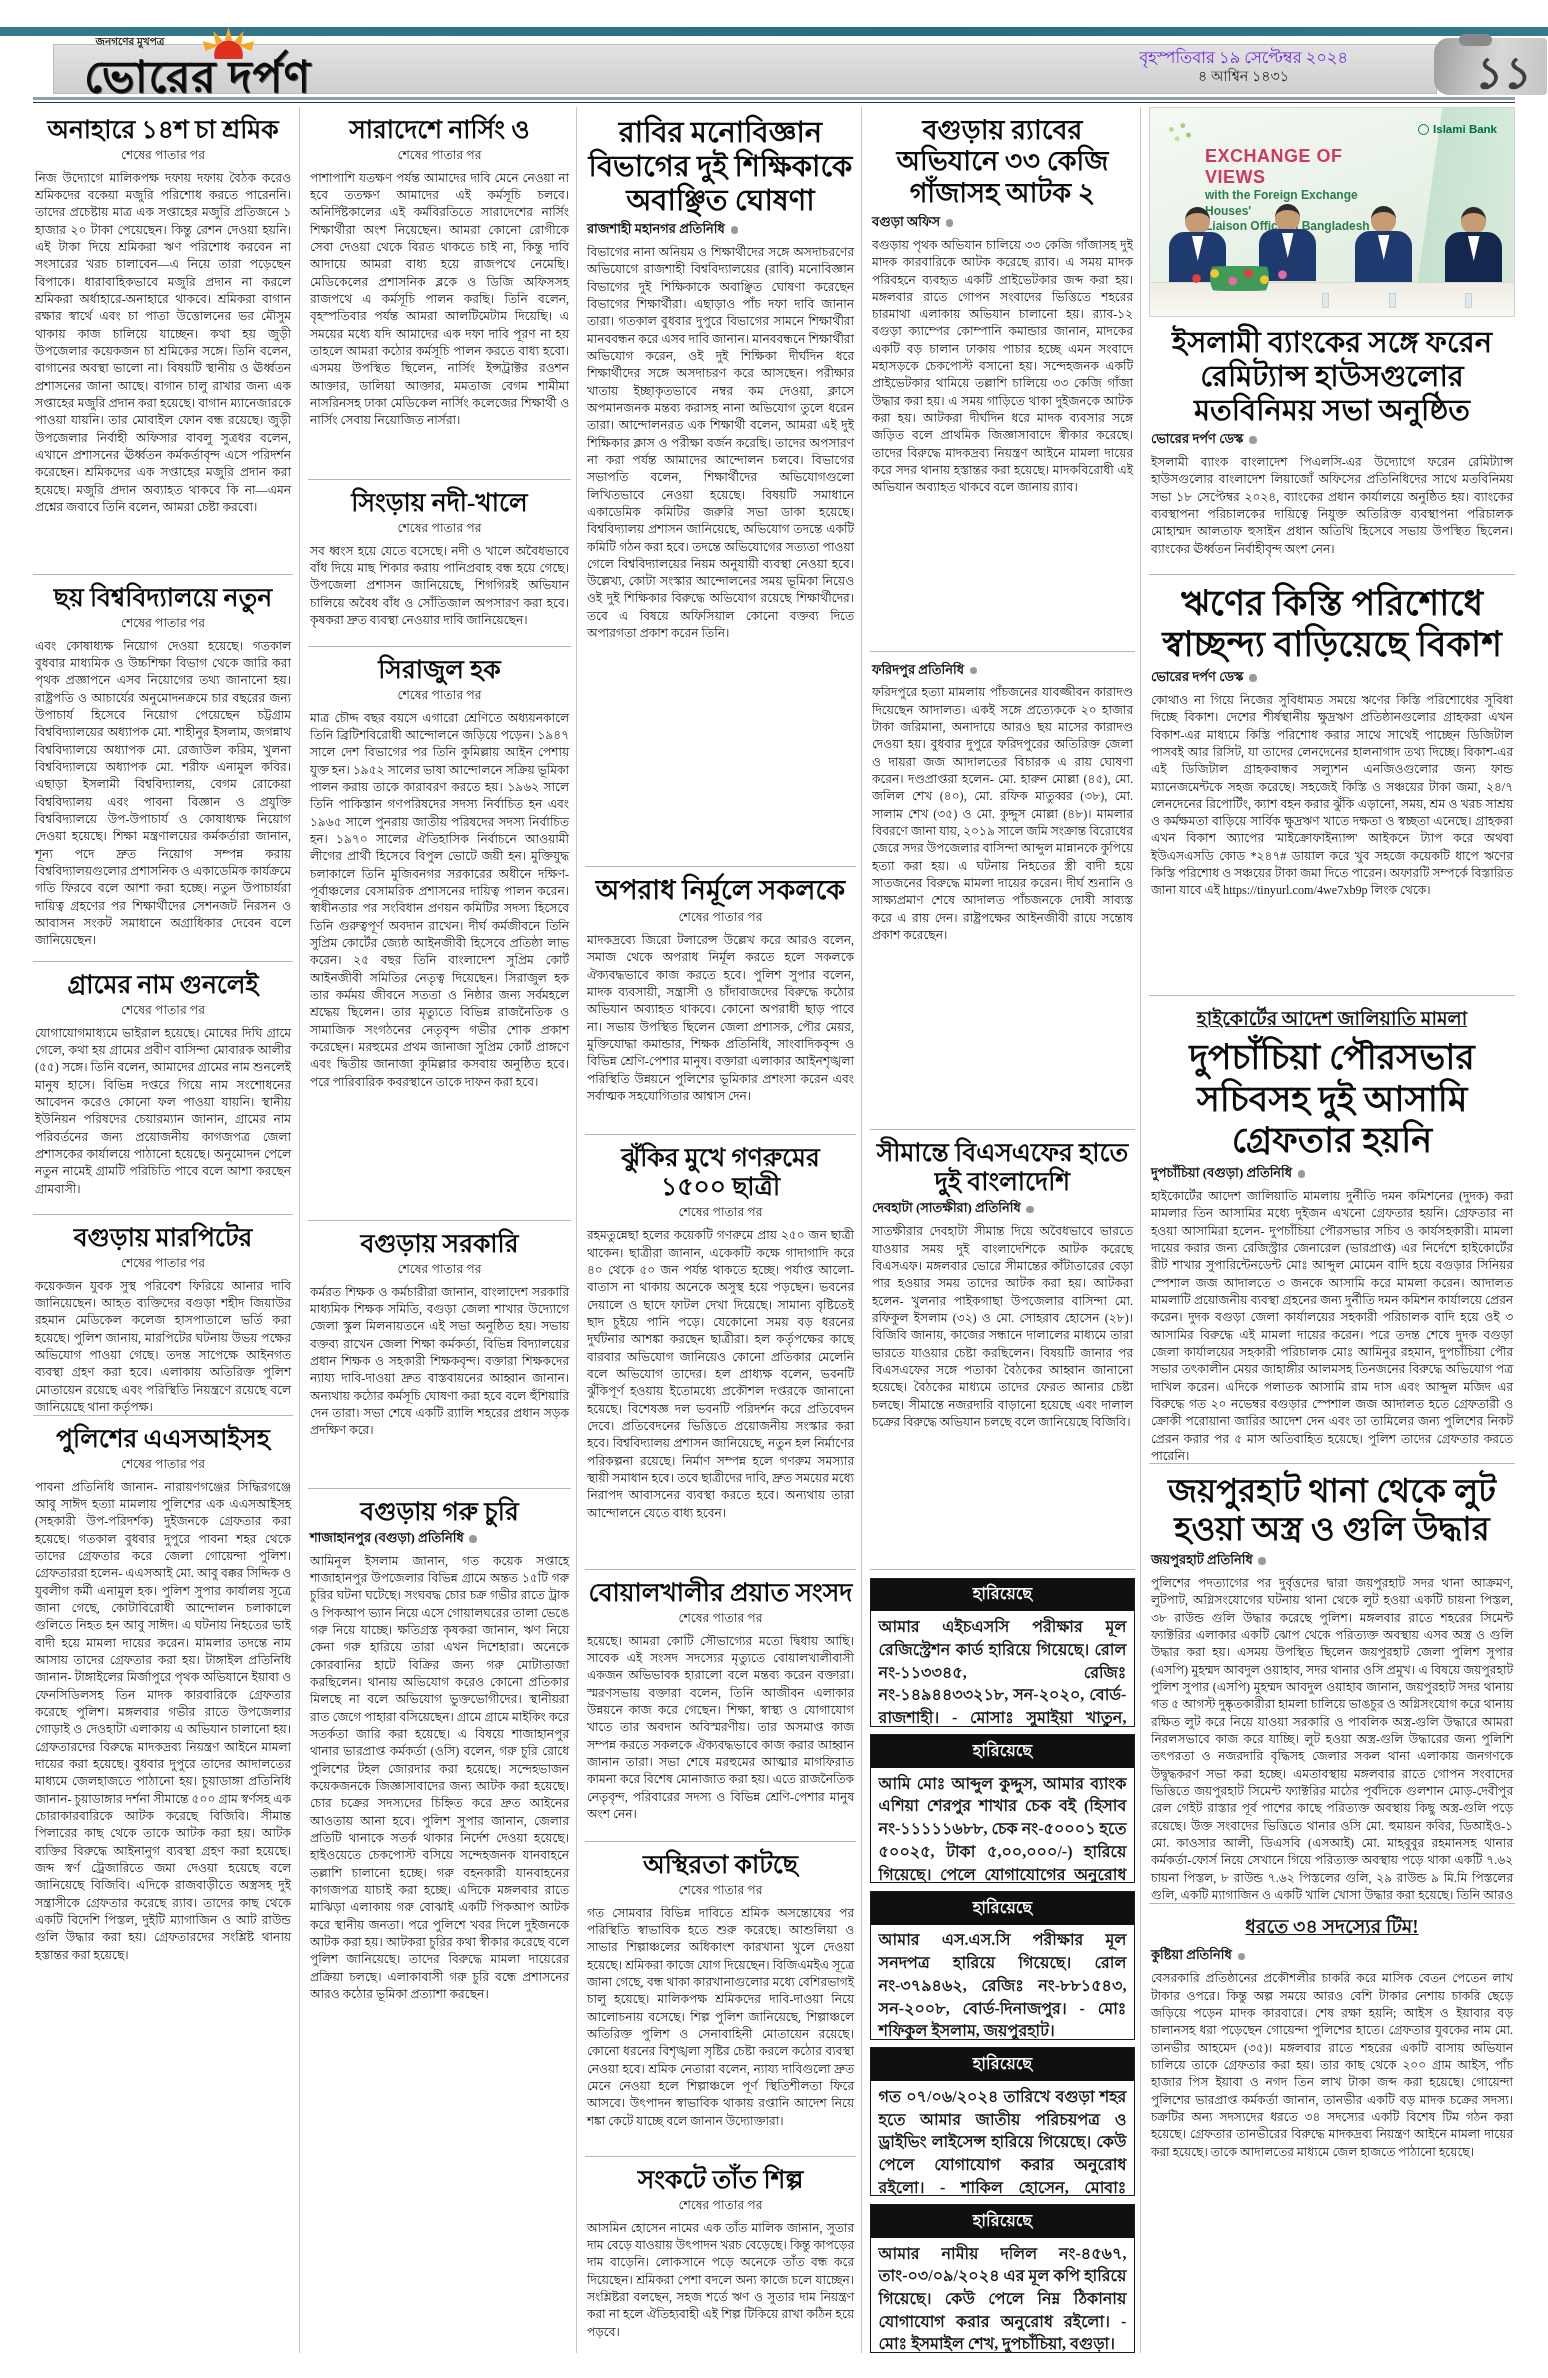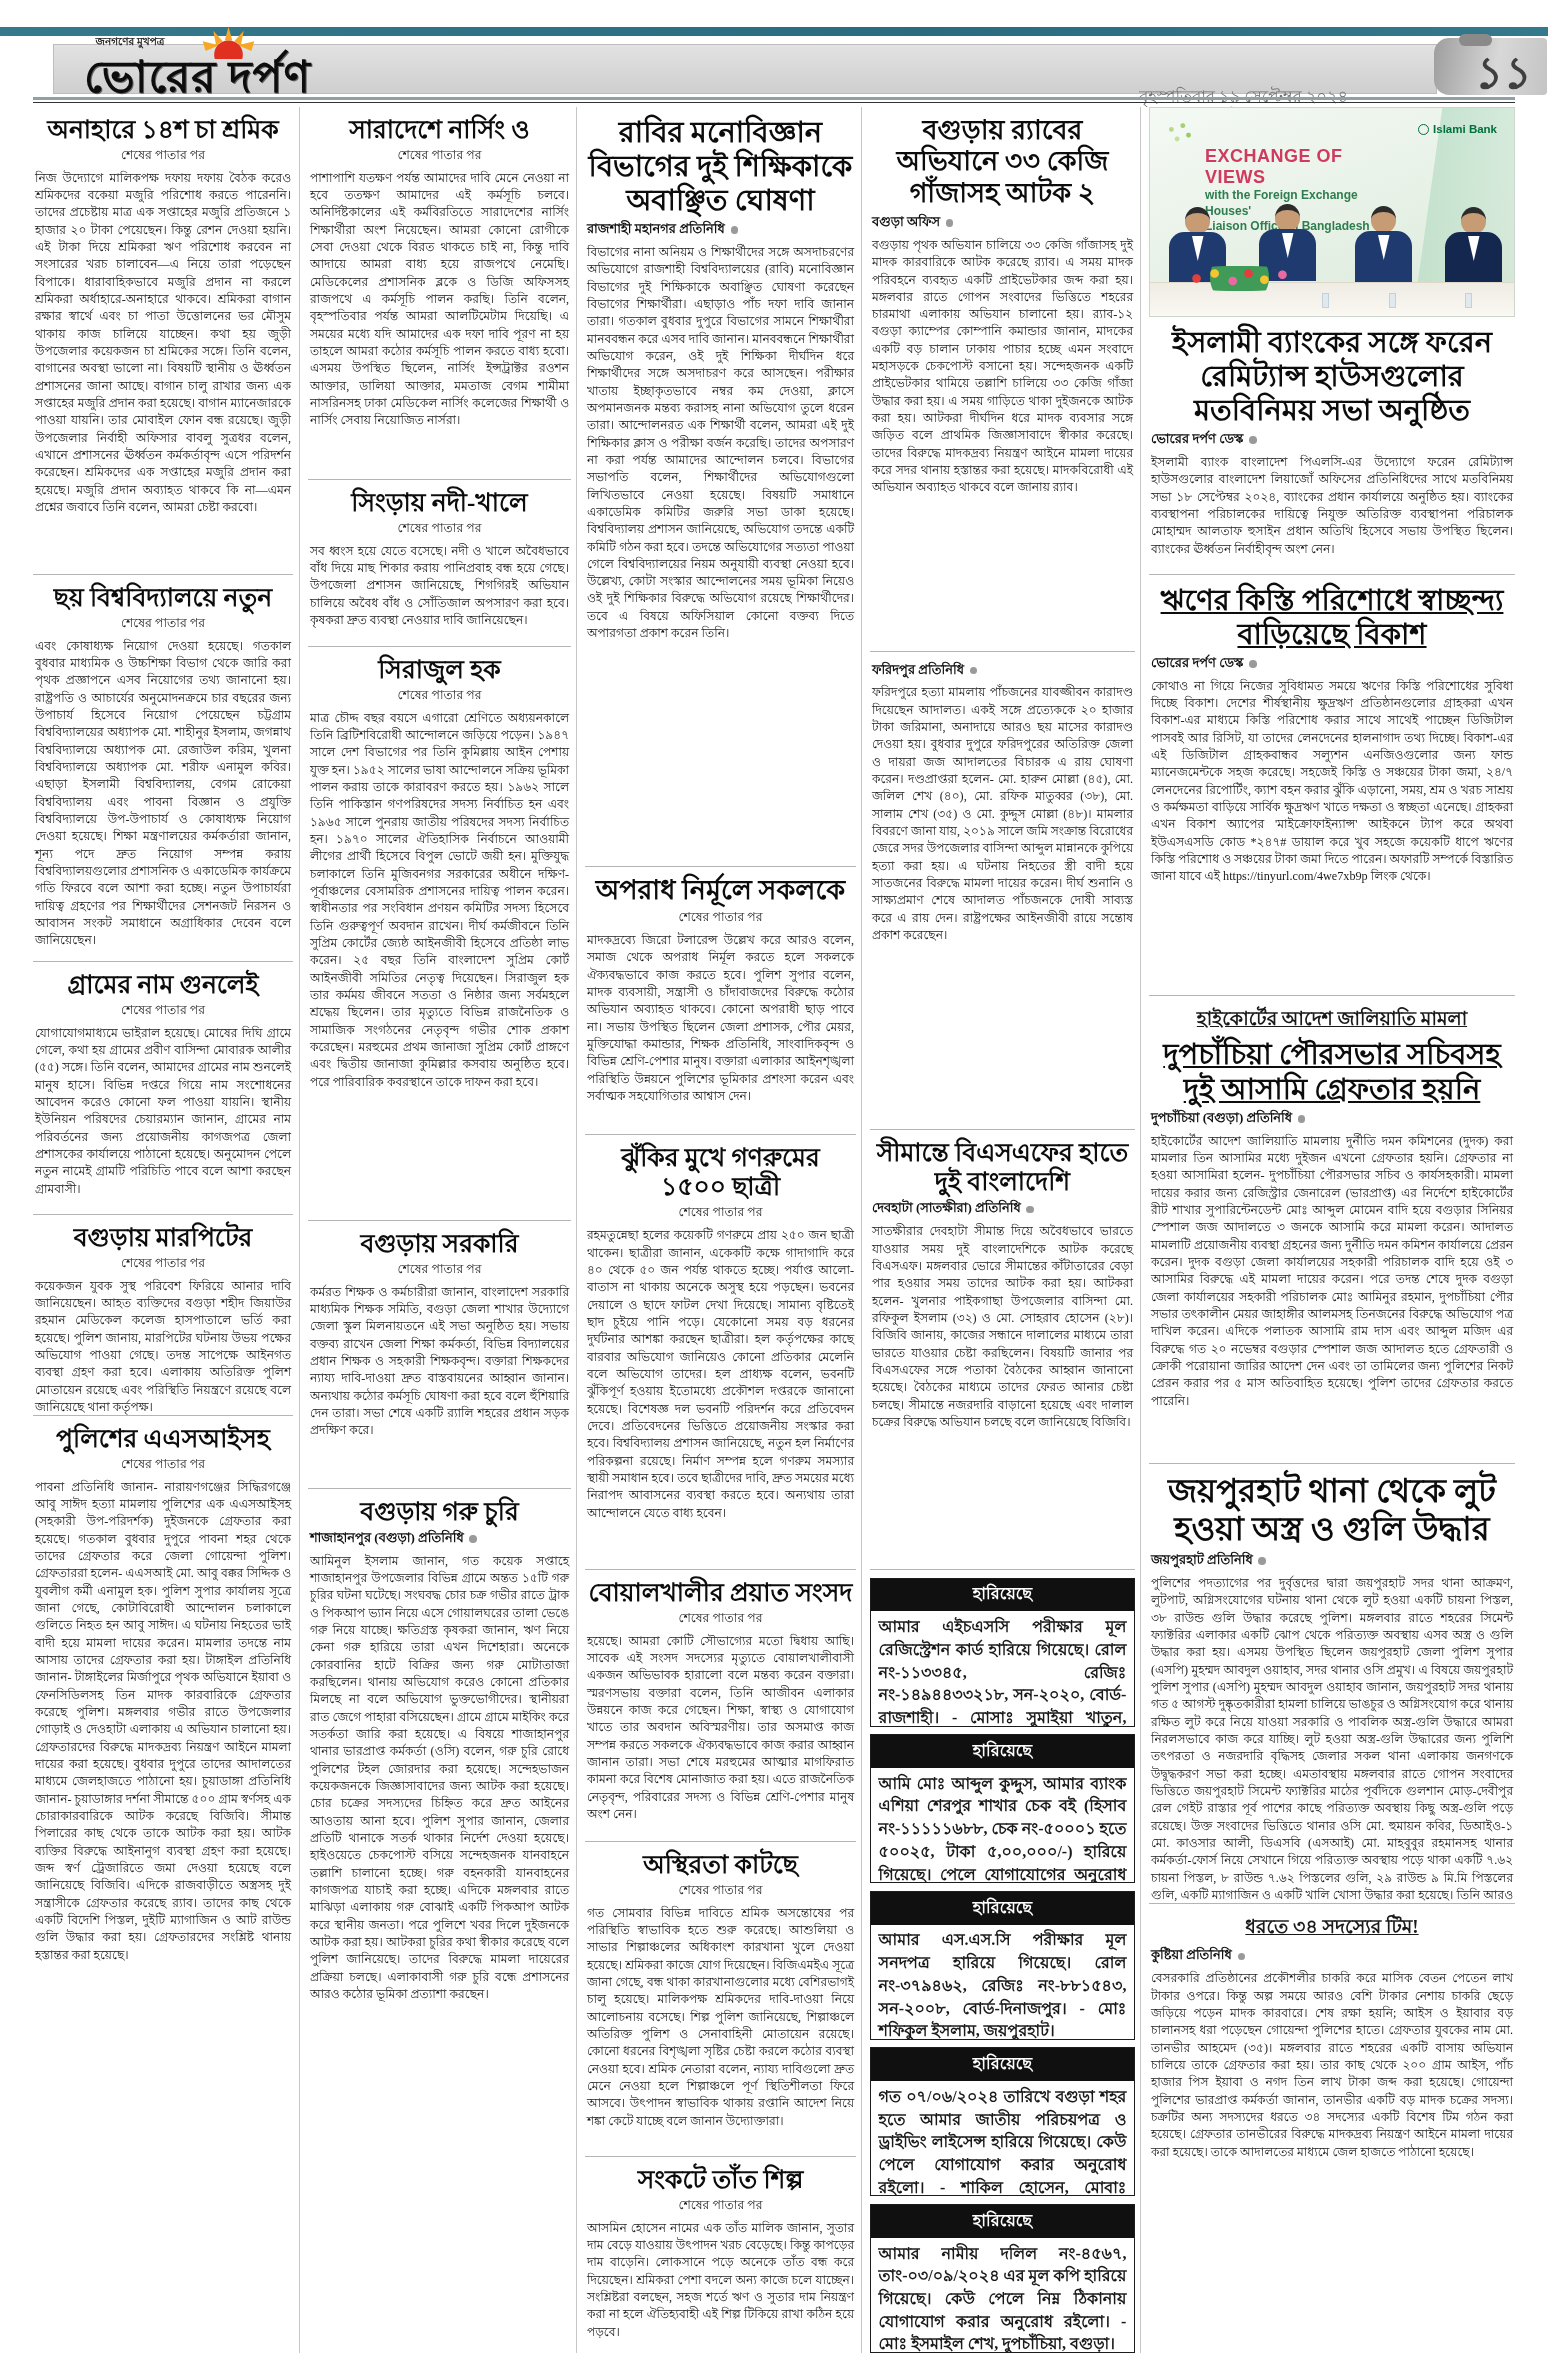--- a/index.html
+++ b/index.html
@@ -10,21 +10,21 @@
   .topbar{position:absolute;top:27px;left:0;width:100%;height:8.6px;
           background:linear-gradient(90deg,#35798d,#2a6b80 60%,#35798d);}
   .masthead{position:absolute;top:44px;left:53px;width:1384px;height:50px;
             background:linear-gradient(#e2e2e2,#cfcfcf);border:1px solid #bdbdbd;}
   .logo{position:absolute;top:32.5px;left:84px;width:306px;height:67px;text-align:right;}
   .tagline{position:absolute;top:1.9px;left:11.5px;font-size:10.5px;font-weight:bold;color:#222;}
   .sun{position:absolute;top:-5.7px;left:113px;z-index:0;}
   .nameplate{position:absolute;top:11.5px;left:0;z-index:1;font-size:44px;font-weight:800;
              letter-spacing:1px;color:#0d0d0d;text-shadow:1px 1px 0 #666;}
   .dateblock{position:absolute;top:48px;right:201px;text-align:right;line-height:1.25;}
-  .date1{font-size:16.3px;color:#737373;margin-top:39px;}
+  .date1{font-size:16.3px;color:#6d28d9;}
   .date2{font-size:14.3px;color:#222;text-align:center;}
   .pagetab{position:absolute;top:38px;right:1.9px;width:113px;height:57px;
            background:linear-gradient(100deg,#9d9d9d,#d8d8d8 55%,#c4c4c4);
            border-radius:15.3px 3.8px 3.8px 15.3px;}
   .pagetab::before{content:"";position:absolute;top:-3.8px;left:25px;width:32.5px;height:11.5px;
            background:#8a8a8a;border-radius:5.7px;}
   .pagenum{position:absolute;top:1.9px;right:15.3px;font-size:44px;font-weight:800;color:#3f3f3f;
            transform:skewX(-10deg);}
   .header-rule{position:absolute;top:97px;left:33px;width:1482px;height:5.7px;
            border-top:3.8px solid #8fa0a6;border-bottom:1px solid #333;}
@@ -33,21 +33,21 @@
   .colA{left:33px;width:260px;}
   .colB{left:308px;width:263px;}
   .colC{left:585px;width:271px;}
   .colD{left:870px;width:265px;}
   .colE{left:1149px;width:366px;}
   .vrule{position:absolute;top:107px;width:1px;height:2246px;background:#c6c6c6;}
   .story{overflow:hidden;border-bottom:1px solid #b5b5b5;padding:5.7px 1.9px 3.8px;}
   .story.last{border-bottom:none;}
   .hl{font-weight:800;text-align:center;line-height:1.18;margin:1.9px 0 1.9px;color:#0c0c0c;}
   .hl26{font-size:25px;} .hl28{font-size:27px;} .hl30{font-size:29px;}
-  .hl32{font-size:29px;text-decoration:underline;} .hl34{font-size:32.5px;} .hl38{font-size:36px;}
+  .hl32{font-size:35px;} .hl34{font-size:32.5px;} .hl38{font-size:36px;}
   .kicker{font-size:19px;font-weight:700;text-align:center;text-decoration:underline;margin:1.9px 0;}
   .cont{font-size:12.4px;text-align:center;margin:0 0 3.8px;color:#222;}
   .byline{font-size:13px;font-weight:700;margin:1.9px 0 3.8px;color:#111;}
   .bdot{display:inline-block;width:7.6px;height:7.6px;border-radius:50%;background:#9a9a9a;
         margin-left:5.7px;vertical-align:middle;}
   .btxt{font-size:12.2px;line-height:1.42;text-align:justify;margin:0;}
   
   .notice{border:1.4px solid #1c1c1c;margin-bottom:7.6px;height:149px;overflow:hidden;background:#fff;}
   .notice-head{background:#101010;color:#fff;text-align:center;font-size:16.3px;font-weight:800;
                padding:2.9px 0;}

